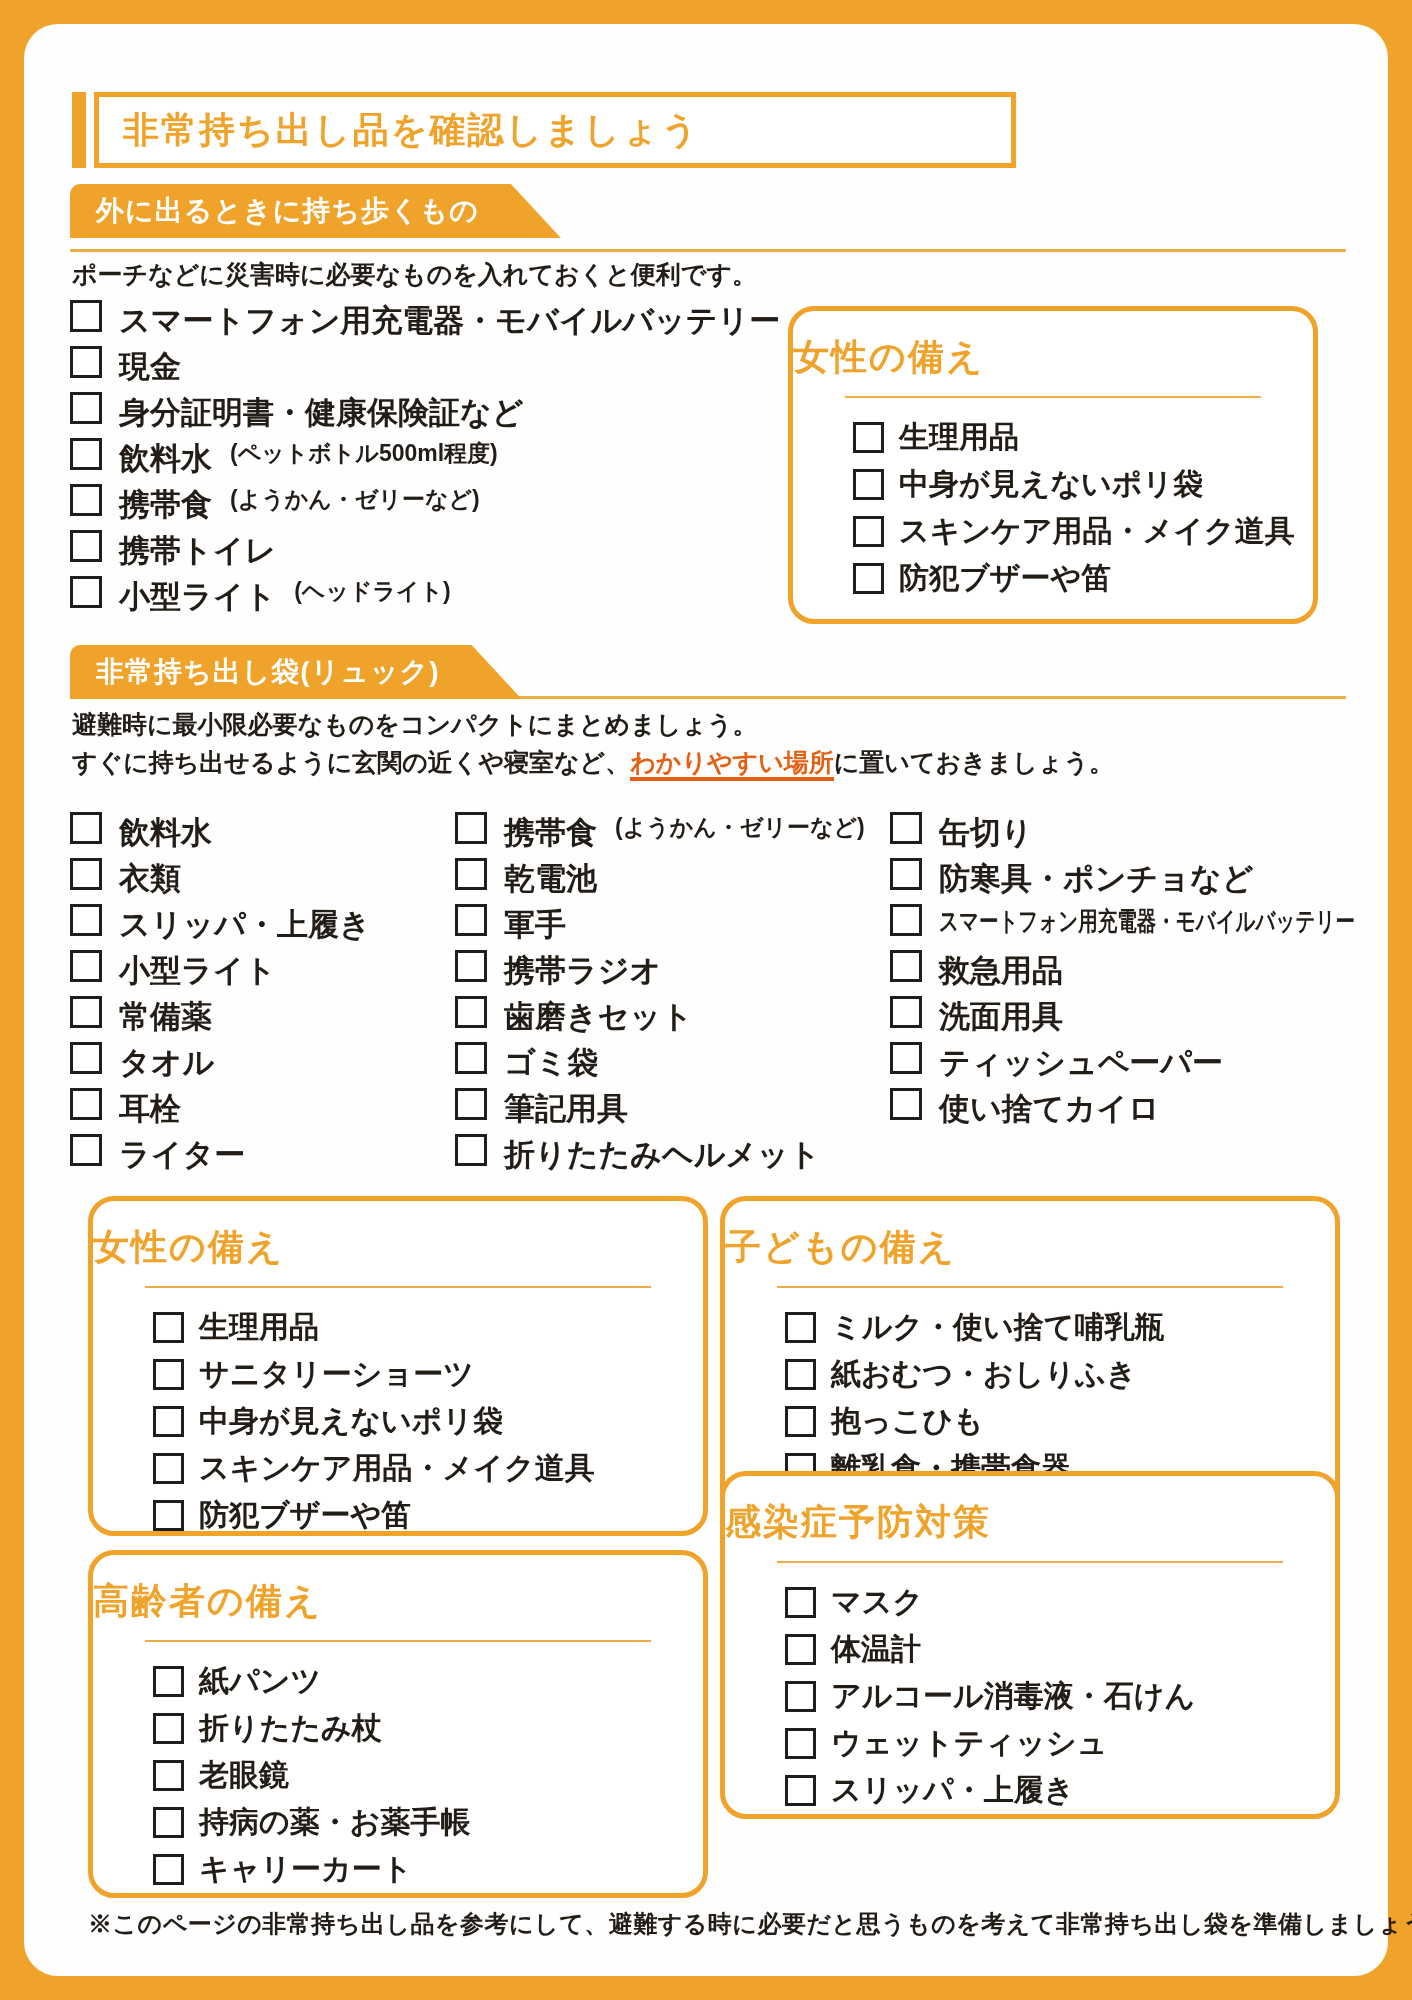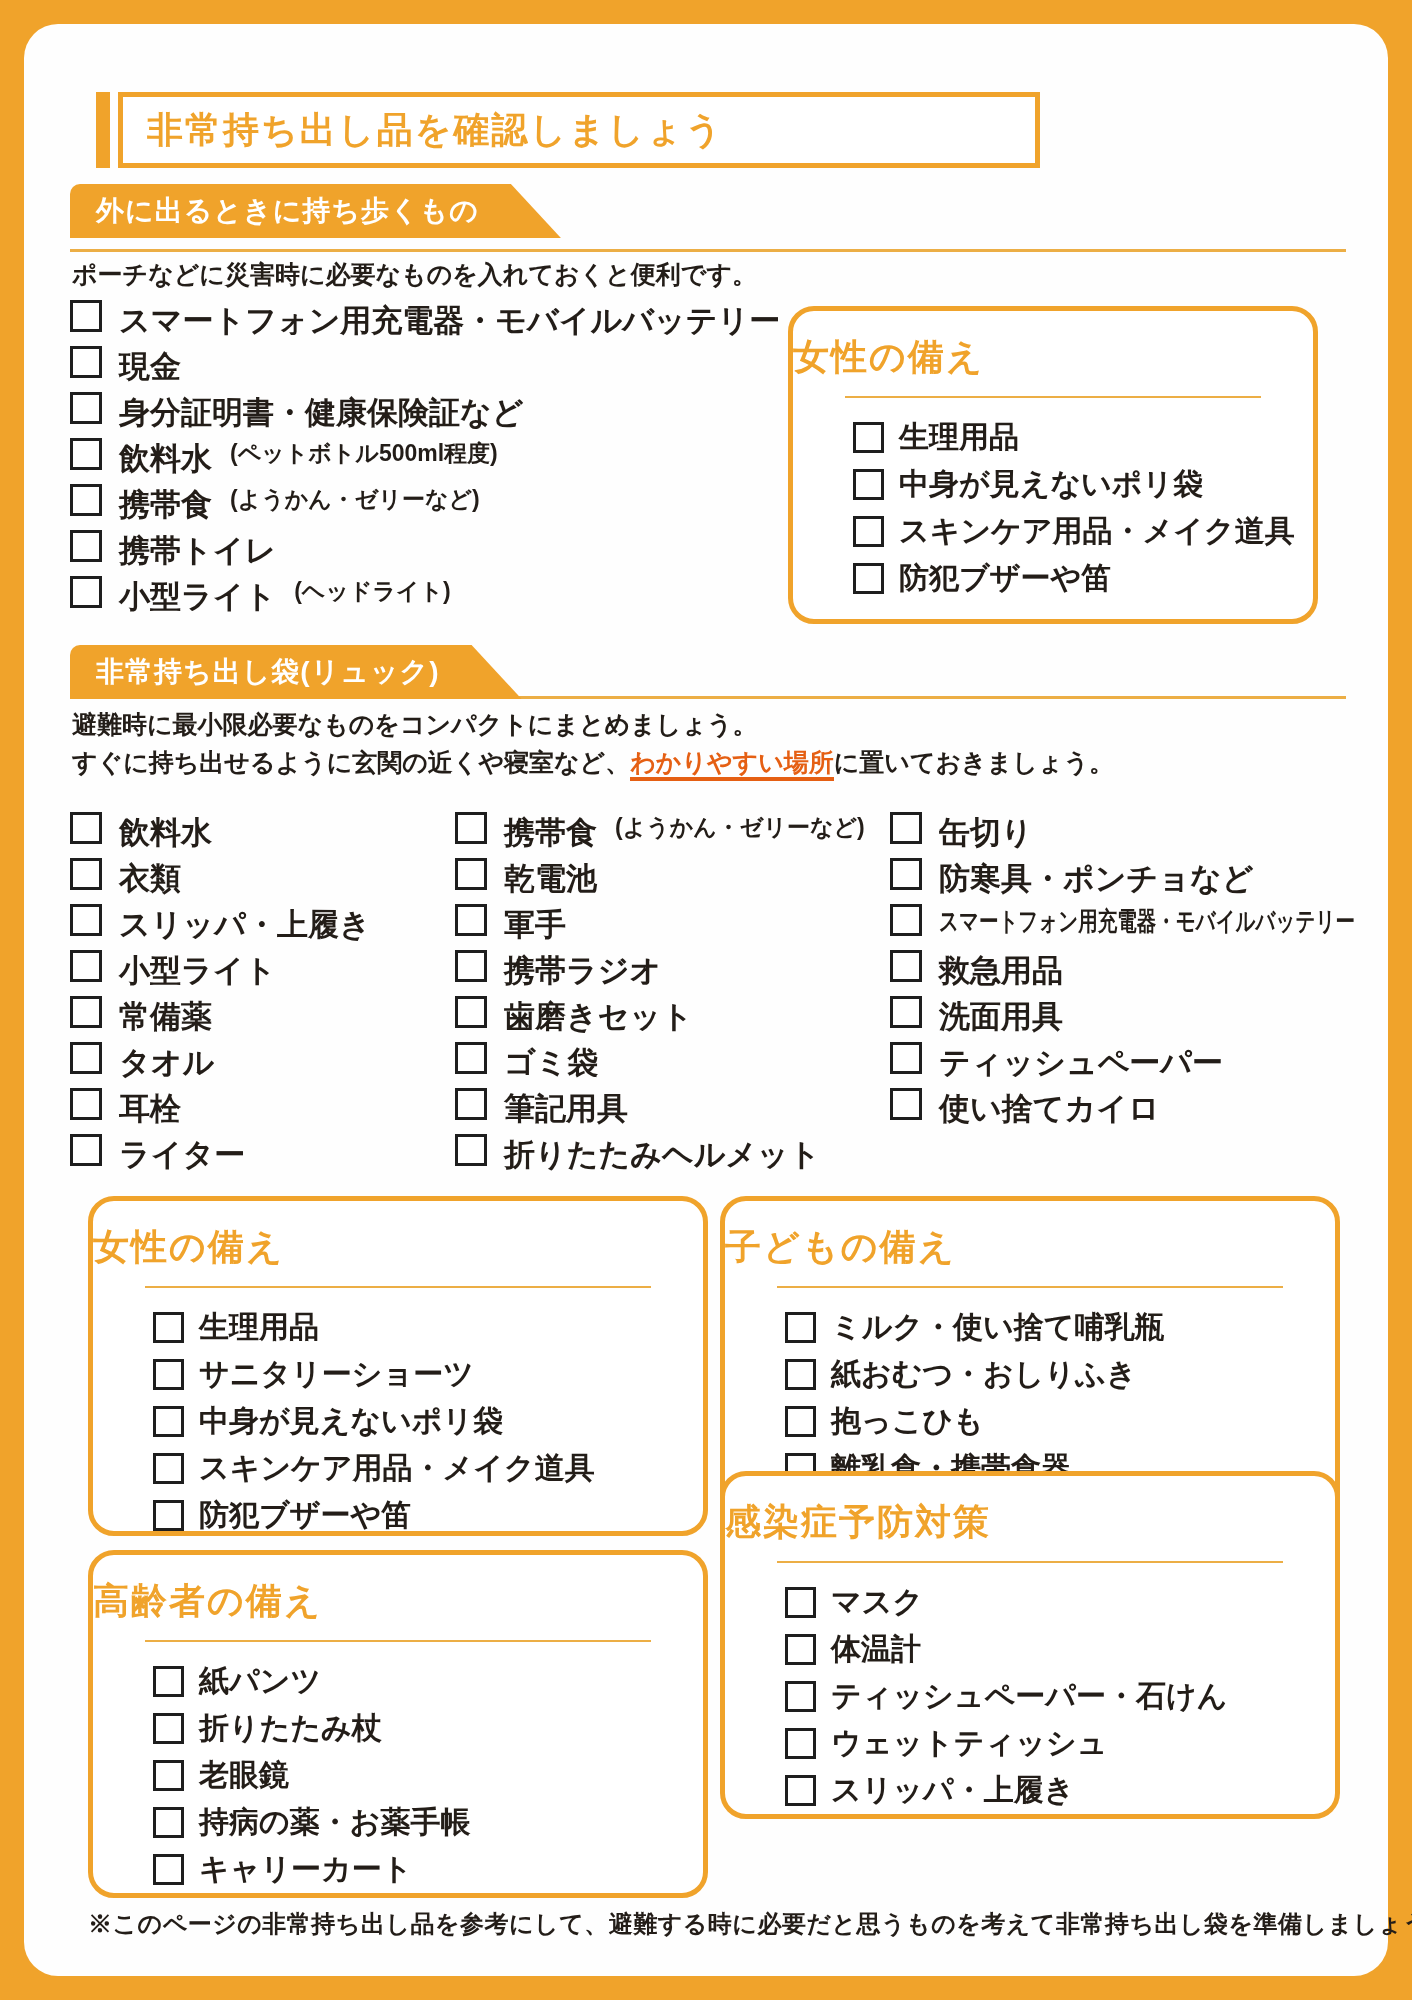--- a/index.html
+++ b/index.html
@@ -12,21 +12,21 @@
   .page{
     position:relative;width:1412px;height:2000px;
     background:var(--orange);overflow:hidden;
     font-family:"Liberation Sans",sans-serif;color:var(--ink);
   }
   .sheet{
     position:absolute;left:24px;top:24px;width:1364px;height:1952px;
     background:#fefefe;border-radius:34px;
   }
   
-  .titlebar{position:absolute;top:92px;left:96px;width:944px;height:76px;display:flex;}
+  .titlebar{position:absolute;top:92px;left:72px;width:944px;height:76px;display:flex;}
   .titlebar .accent{width:14px;background:var(--orange);margin-right:8px;}
   .titlebar .tbox{flex:1;border:5px solid var(--orange);background:#fff;display:flex;align-items:center;padding-left:24px;}
   .titlebar h1{margin:0;font-size:36px;font-weight:bold;color:var(--orange);letter-spacing:2px;}
   
   .banner{
     position:absolute;left:70px;height:54px;z-index:2;
     background:var(--orange);color:#fff;font-size:28px;font-weight:bold;letter-spacing:1px;
     display:flex;align-items:center;padding:0 82px 0 26px;
     clip-path:polygon(0 0,calc(100% - 50px) 0,100% 100%,0 100%);
     border-radius:10px 0 0 0;
@@ -320,21 +320,21 @@
       <li>
           <span class="cb"></span>
           <span class="lbl">マスク</span>
         </li>
       <li>
           <span class="cb"></span>
           <span class="lbl">体温計</span>
         </li>
       <li>
           <span class="cb"></span>
-          <span class="lbl">ティッシュペーパー・石けん</span>
+          <span class="lbl">アルコール消毒液・石けん</span>
         </li>
       <li>
           <span class="cb"></span>
           <span class="lbl">ウェットティッシュ</span>
         </li>
       <li>
           <span class="cb"></span>
           <span class="lbl">スリッパ・上履き</span>
         </li>
     </ul>

